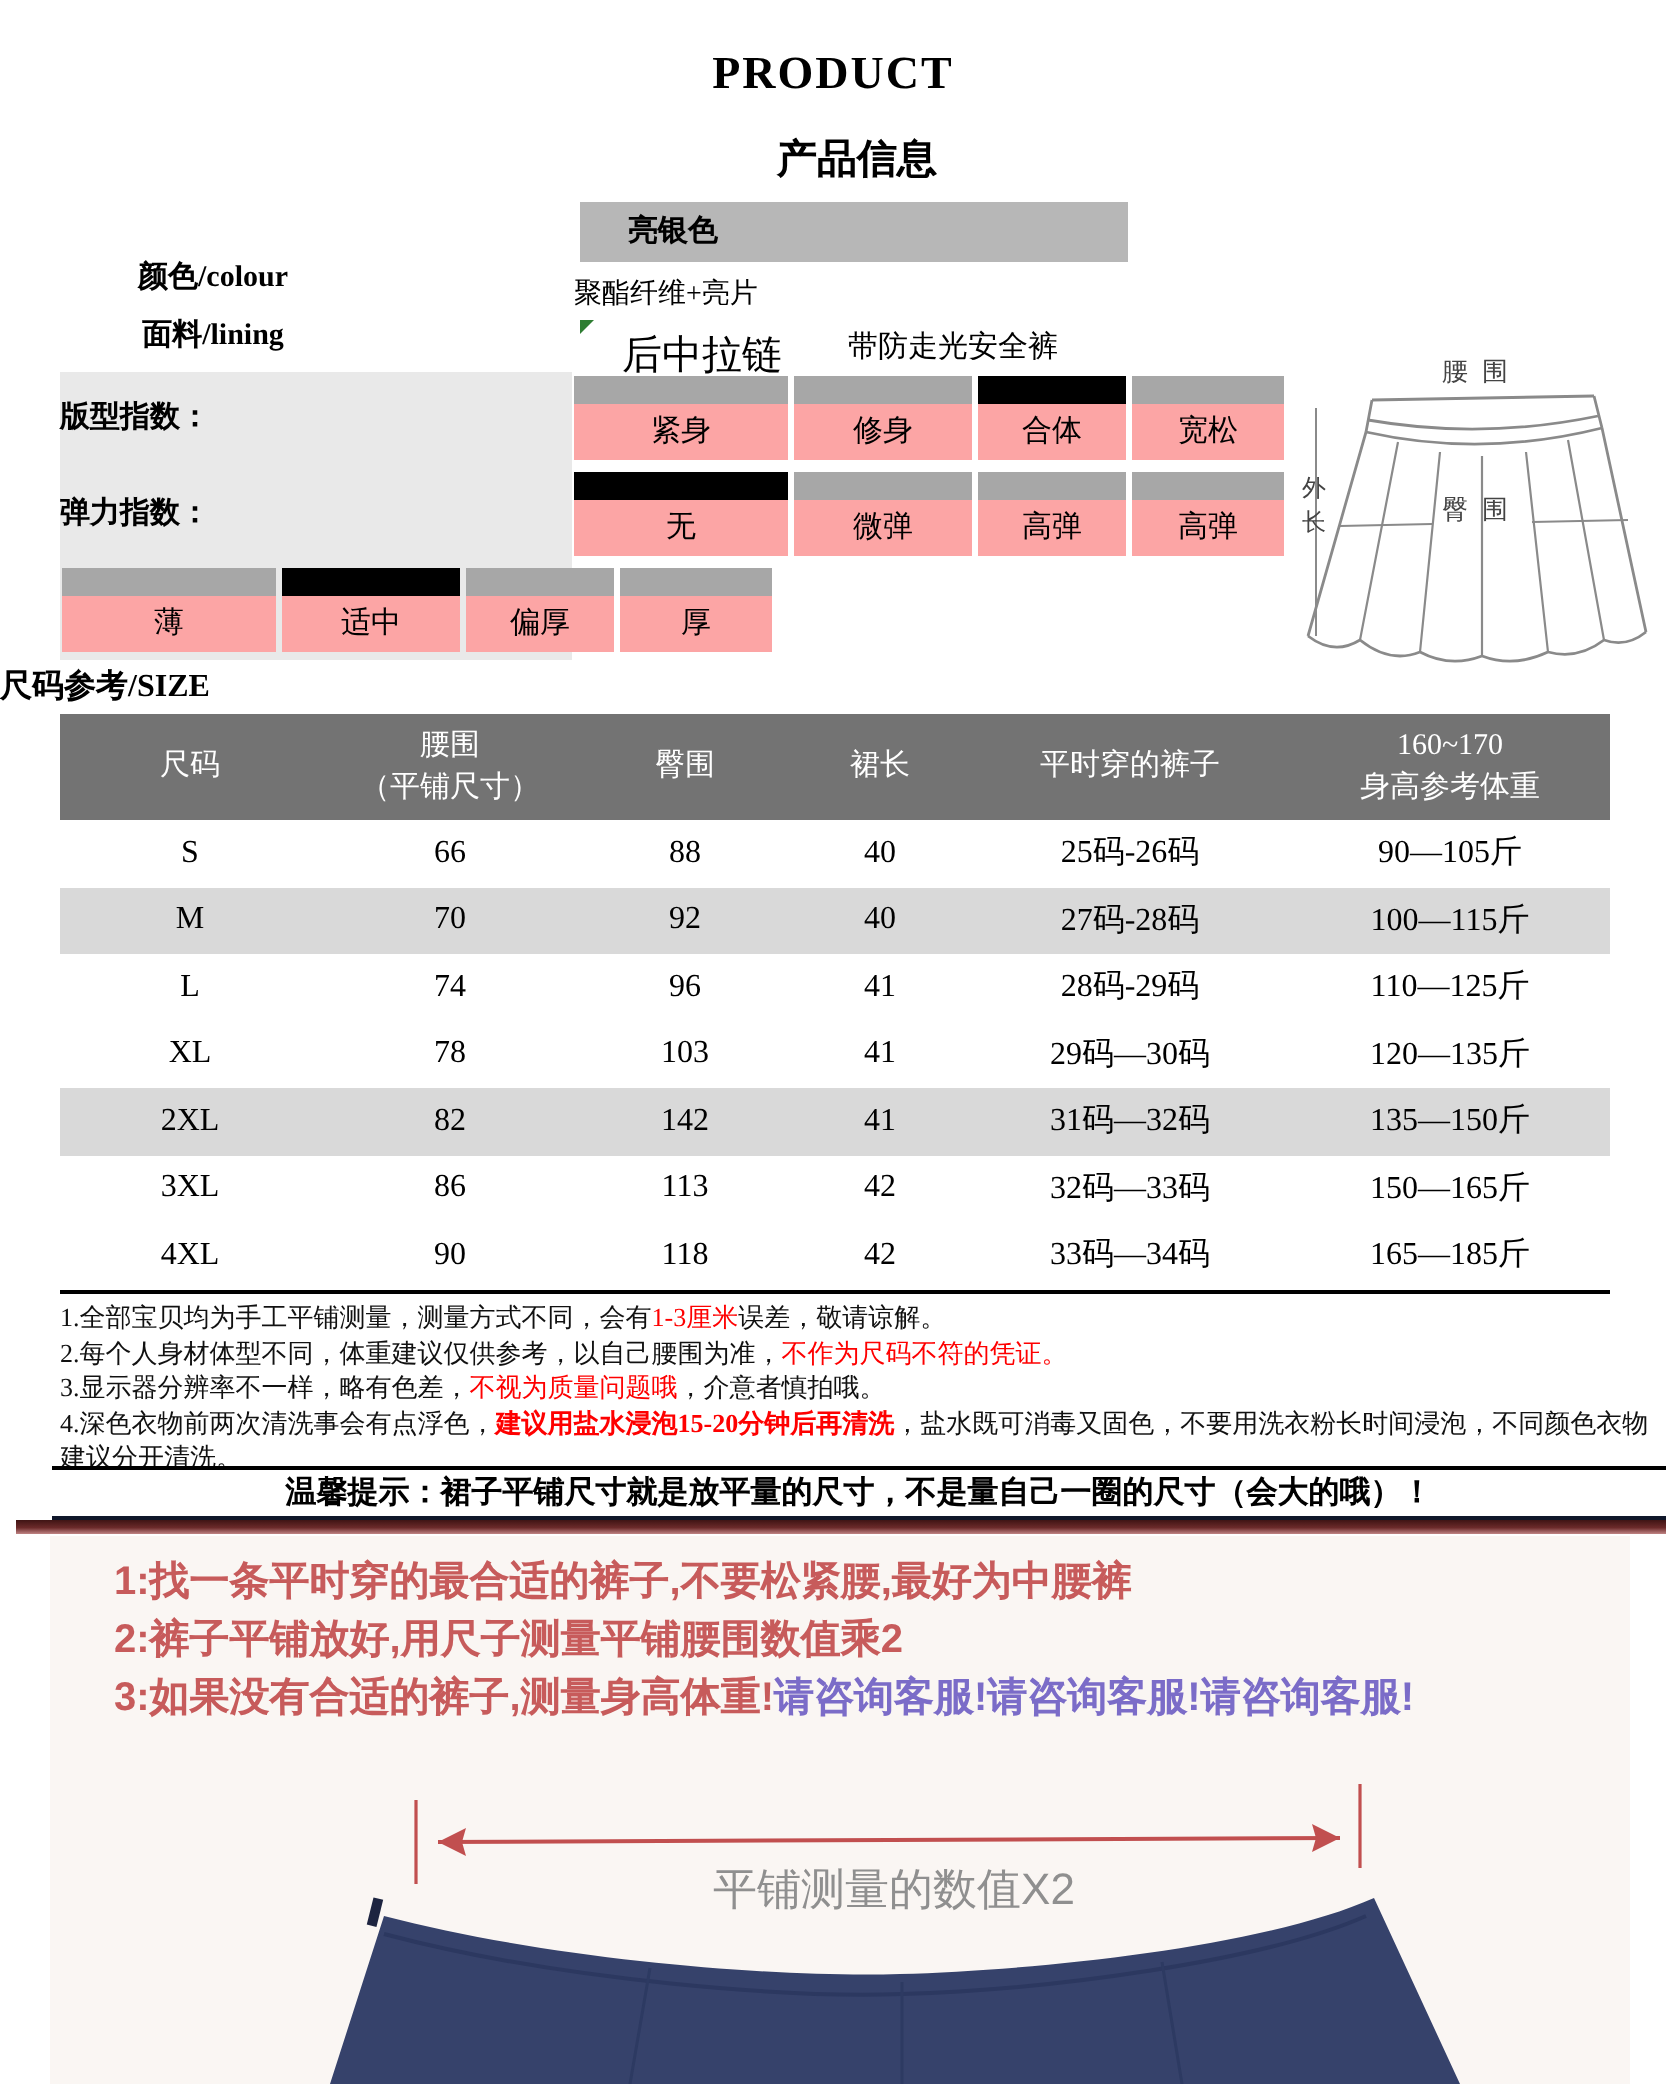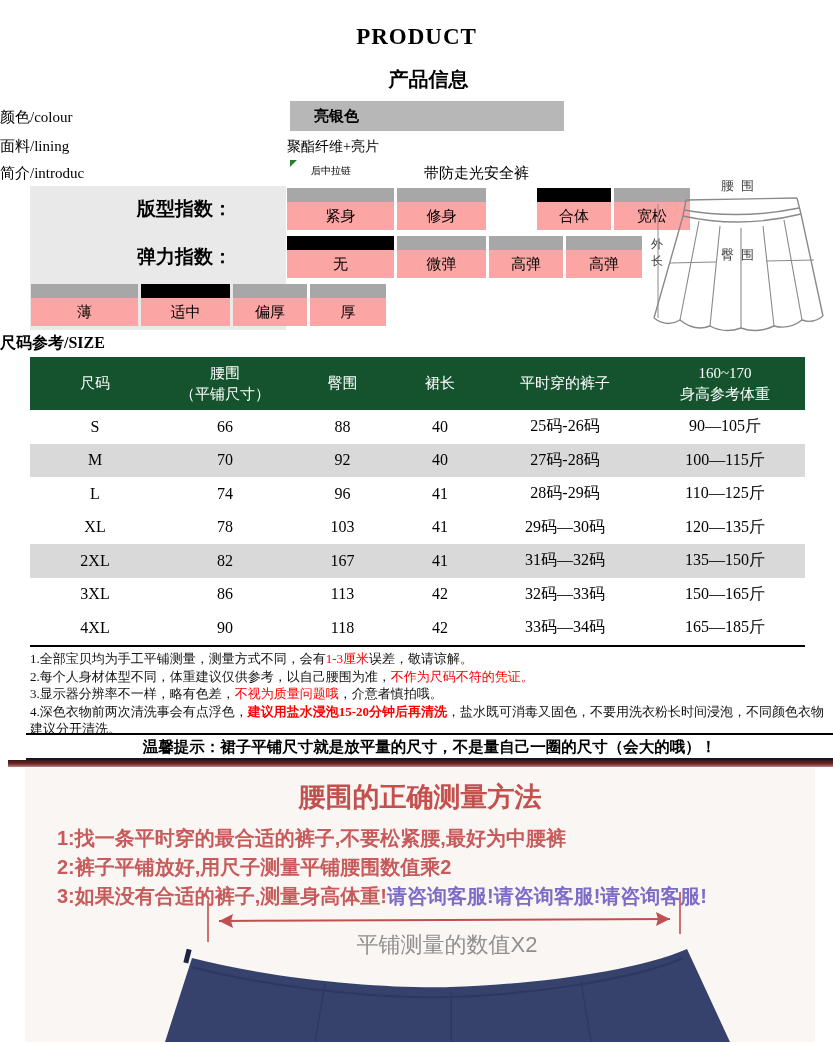--- a/index.html
+++ b/index.html
@@ -6,50 +6,50 @@
   #canvas{position:relative;width:833px;height:1045px;background:#fff;overflow:hidden;
           font-family:"Liberation Serif","DejaVu Serif",serif;color:#000;}
 
   
   .product-title{position:absolute;top:24px;left:0;width:100%;text-align:center;
     font-size:23px;font-weight:bold;letter-spacing:1px;}
   .subtitle{position:absolute;top:66px;left:0;width:100%;text-align:center;
     font-size:20px;font-weight:bold;margin-left:12px;}
 
   
-  .info-label{position:absolute;left:0;width:213px;text-align:left;font-weight:normal;font-size:15px;}
+  .info-label{position:absolute;left:0;width:213px;text-align:center;font-weight:bold;font-size:15px;margin-top:21px;}
   .color-cell{position:absolute;left:290px;top:101px;width:274px;height:30px;background:#b7b7b7;
     font-weight:bold;font-size:15px;line-height:30px;padding-left:24px;box-sizing:border-box;}
   .fabric-value{position:absolute;left:287px;top:138px;font-size:14px;}
-  .intro-v1{position:absolute;left:311px;top:164px;font-size:10px;}
+  .intro-v1{position:absolute;left:311px;top:164px;font-size:20px;}
   .intro-v2{position:absolute;left:424px;top:164px;font-size:15px;}
   .corner-flag{position:absolute;left:290px;top:160px;width:0;height:0;
     border-top:7px solid #2e7d32;border-right:7px solid transparent;}
 
   
   .idx-panel{position:absolute;left:30px;top:186px;width:256px;height:144px;background:#e9e9e9;}
   .idx-rows{position:absolute;left:30px;top:188px;}
   .idx-row{display:flex;align-items:flex-start;margin-bottom:6px;height:42px;}
-  .idx-label{width:256px;box-sizing:border-box;padding-right:54px;text-align:right;
-    font-weight:bold;font-size:19px;line-height:42px;}
+  .idx-label{width:256px;box-sizing:border-box;padding-right:54px;text-align:left;
+    font-weight:bold;font-size:15px;line-height:42px;}
   .opts{position:relative;margin-left:1px;display:flex;}
   .opt{margin-right:3px;}
   .opt .bar{height:14px;background:#a7a7a7;}
   .opt .bar.sel{background:#000;}
   .opt .olab{height:28px;line-height:28px;text-align:center;font-size:15px;background:#fca5a5;}
 
   
   .skirt-diagram{position:absolute;left:644px;top:170px;}
 
   
   .size-title{position:absolute;top:333px;left:0;width:100%;
     font-size:16px;font-weight:bold;}
   .size-table{position:absolute;left:30px;top:357px;width:775px;border-bottom:2px solid #000;}
   .st-header{display:grid;grid-template-columns:130px 130px 105px 90px 160px 160px;
-    background:#14532d;color:#fff;min-height:53px;align-items:center;text-align:center;
+    background:#737373;color:#fff;min-height:53px;align-items:center;text-align:center;
     font-size:15px;line-height:21px;}
   .st-row{display:grid;grid-template-columns:130px 130px 105px 90px 160px 160px;
     height:33.5px;align-items:center;text-align:center;font-size:16px;}
   .st-row.shaded{background:#d9d9d9;}
 
   
   .notes{position:absolute;left:30px;top:650px;width:802px;font-size:13px;line-height:17.6px;color:#111;}
   .notes .red{color:#fe0000;}
   .notes .b{font-weight:bold;}
 
@@ -92,21 +92,21 @@
         <div class="idx-label">版型指数：</div>
         <div class="opts">
           <div class="opt" style="width: 107px;">
             <div class="bar"></div>
             <div class="olab">紧身</div>
           </div>
           <div class="opt" style="width: 89px;">
             <div class="bar"></div>
             <div class="olab">修身</div>
           </div>
-          <div class="opt" style="width: 74px; margin-left: 48px;">
+          <div class="opt" style="width: 74px;">
             <div class="bar sel"></div>
             <div class="olab">合体</div>
           </div>
           <div class="opt" style="width: 76px;">
             <div class="bar"></div>
             <div class="olab">宽松</div>
           </div>
         </div>
       </div>
       <div class="idx-row">
@@ -222,21 +222,21 @@
           <div>XL</div>
           <div>78</div>
           <div>103</div>
           <div>41</div>
           <div>29码—30码</div>
           <div>120—135斤</div>
         </div>
         <div class="st-row shaded">
           <div>2XL</div>
           <div>82</div>
-          <div>167</div>
+          <div>142</div>
           <div>41</div>
           <div>31码—32码</div>
           <div>135—150斤</div>
         </div>
         <div class="st-row">
           <div>3XL</div>
           <div>86</div>
           <div>113</div>
           <div>42</div>
           <div>32码—33码</div>
@@ -258,21 +258,20 @@
       <div><span>2.每个人身材体型不同，体重建议仅供参考，以自己腰围为准，</span><span class="red">不作为尺码不符的凭证。</span></div>
       <div><span>3.显示器分辨率不一样，略有色差，</span><span class="red">不视为质量问题哦</span><span>，介意者慎拍哦。</span></div>
       <div><span>4.深色衣物前两次清洗事会有点浮色，</span><span class="red b">建议用盐水浸泡15-20分钟后再清洗</span><span>，盐水既可消毒又固色，不要用洗衣粉长时间浸泡，不同颜色衣物建议分开清洗。</span></div>
     </div>
 
   <div class="reminder">温馨提示：裙子平铺尺寸就是放平量的尺寸，不是量自己一圈的尺寸（会大的哦）！</div>
 
   <div class="maroon-bar"></div>
 
   <div class="guide">
-    <div class="guide-title" style="color: rgb(196, 80, 78);">腰围的正确测量方法</div>
     <div class="steps">
         <div><span style="color: rgb(199, 91, 91);">1:找一条平时穿的最合适的裤子,不要松紧腰,最好为中腰裤</span></div>
         <div><span style="color: rgb(199, 91, 91);">2:裤子平铺放好,用尺子测量平铺腰围数值乘2</span></div>
         <div><span style="color: rgb(199, 91, 91);">3:如果没有合适的裤子,测量身高体重!</span><span style="color: rgb(123, 108, 200);">请咨询客服!请咨询客服!请咨询客服!</span></div>
       </div>
     <svg class="guide-svg" viewBox="0 0 790 155" preserveAspectRatio="none">
 
       <path d="M167,71 C 255,94 370,102 425,100 C 498,98 608,86 662,62 L 705,155 L 140,155 Z" fill="#36426b"></path>
       <path d="M167,80 C 258,104 372,112 426,110 C 498,108 606,94 658,71" stroke="#2c3860" stroke-width="2" fill="none"></path>
       <path d="M300,97 L 290,155 M426,104 L 426,155 M556,94 L 566,155" stroke="#2d3a62" stroke-width="1.5" fill="none"></path>

